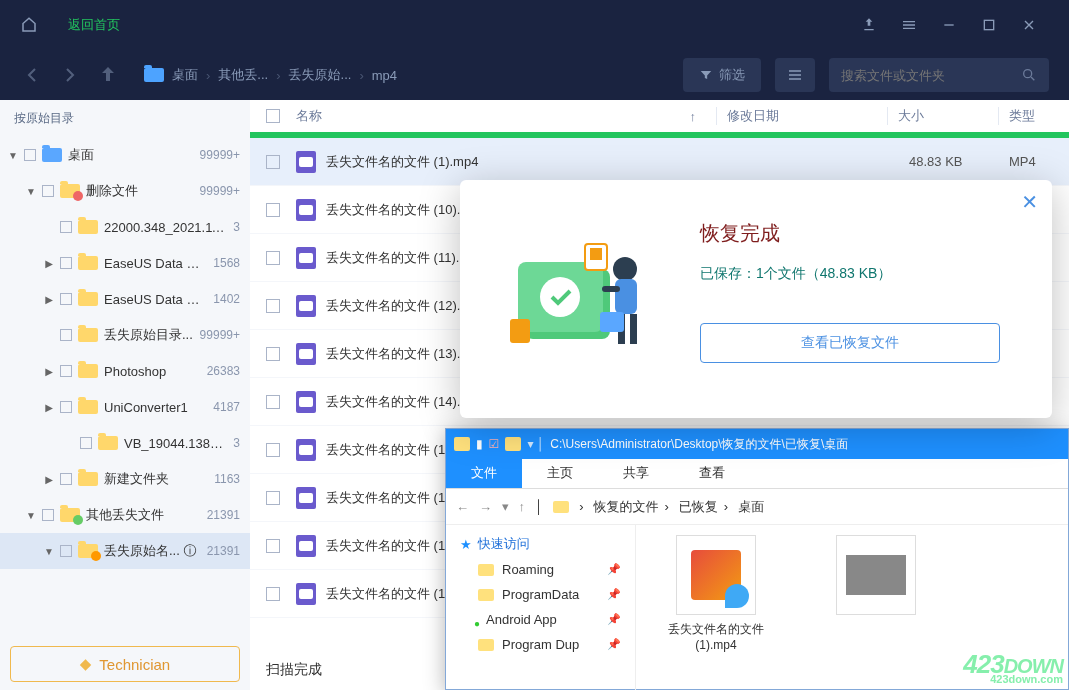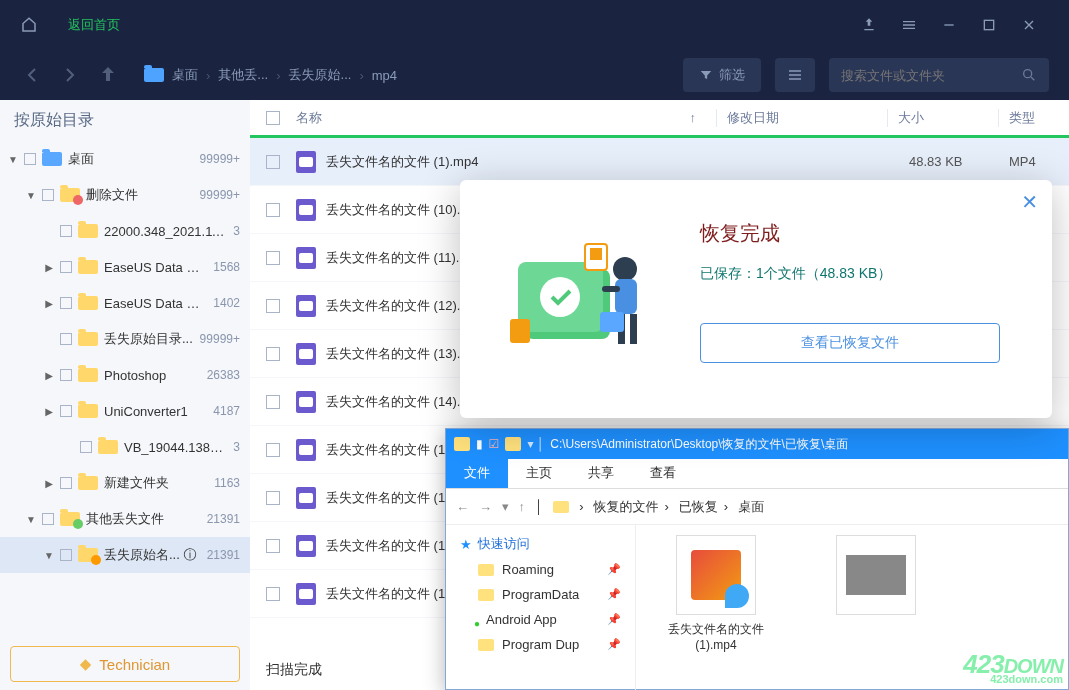--- a/index.html
+++ b/index.html
@@ -24,40 +24,40 @@
 .toolbar .filter-btn { background: #2a3656; height: 34px; padding: 0 16px; border-radius: 4px; display: flex; align-items: center; gap: 6px; font-size: 13px; cursor: pointer; }
 .toolbar .list-btn { background: #2a3656; width: 40px; height: 34px; border-radius: 4px; display: flex; align-items: center; justify-content: center; cursor: pointer; }
 .toolbar .search-box { background: #2a3656; height: 34px; width: 220px; border-radius: 4px; display: flex; align-items: center; padding: 0 12px; font-size: 13px; color: #6b7a99; }
 .toolbar .search-box input { background: transparent; border: none; outline: none; flex: 1; color: #cfd8ea; font-size: 13px; }
 
 
 .main { display: flex; height: 590px; }
 
 
 .sidebar { width: 250px; background: #f5f7fa; display: flex; flex-direction: column; }
-.sidebar-title { padding: 10px 14px; font-size: 16px; color: #5a6a85; }
+.sidebar-title { padding: 10px 14px; font-size: 12px; color: #5a6a85; }
 .tree { flex: 1; overflow: auto; font-size: 13px; }
 .tree-item { display: flex; align-items: center; height: 36px; padding-right: 10px; cursor: pointer; color: #333; }
 .tree-item .caret { width: 10px; text-align: center; color: #666; font-size: 10px; }
 .tree-item .cb { width: 12px; height: 12px; border: 1px solid #aab4c8; margin: 0 6px; }
 .tree-item .folder-icon { width: 20px; height: 14px; margin-right: 6px; position: relative; }
 .tree-item .folder-yellow { background: #ffd76b; border-radius: 2px; }
 .tree-item .folder-yellow::before { content:""; position:absolute; top:-3px; left:0; width:8px; height:3px; background:#ffd76b; border-radius:2px 2px 0 0;}
 .tree-item .folder-blue { background:#5aa7ff; border-radius:2px; }
 .tree-item .folder-blue::before { content:""; position:absolute; top:-3px; left:0; width:8px; height:3px; background:#5aa7ff; border-radius:2px 2px 0 0;}
 .tree-item .badge-icon { position:absolute; right:-3px; bottom:-3px; width:10px; height:10px; border-radius:50%; }
 .tree-item .label { flex: 1; white-space: nowrap; overflow: hidden; text-overflow: ellipsis; padding-right: 6px; }
 .tree-item .count { color: #8a96ad; font-size: 12px; }
 .tree-item.selected { background: #dde7f5; }
 .sidebar-footer { border: 1px solid #f0b94e; border-radius: 4px; margin: 8px 10px; height: 36px; display: flex; align-items: center; justify-content: center; gap: 8px; color: #e09732; font-size: 15px; font-family: serif; }
 .sidebar-footer .diamond { color: #f0b94e; }
 
 
 .file-panel { flex: 1; background: #fff; position: relative; display: flex; flex-direction: column; }
-.file-header { display: flex; align-items: center; height: 38px; border-bottom: 3px solid #22c55e; font-size: 13px; color: #6b7a99; padding-left: 16px; }
+.file-header { display: flex; align-items: center; height: 38px; border-bottom: 6px solid #22c55e; font-size: 13px; color: #6b7a99; padding-left: 16px; }
 .file-header .hcb { width: 14px; height: 14px; border: 1px solid #aab4c8; margin-right: 16px; }
 .file-header .col-name { flex: 1; display: flex; align-items: center; gap: 6px; }
 .file-header .col-date { width: 160px; }
 .file-header .col-size { width: 100px; }
 .file-header .col-type { width: 60px; }
 .file-header .sort-arrow { color: #6b7a99; }
 .file-header .divider { width:1px; height:18px; background:#e4e9f2; margin-right:10px; }
 .file-list { flex: 1; overflow: hidden; }
 .file-row { display: flex; align-items: center; height: 48px; padding-left: 16px; font-size: 13px; color: #333; border-bottom: 1px solid #f4f6fa; }
 .file-row.selected { background: #e7effb; }
@@ -76,21 +76,21 @@
 .recover-dialog .rcontent { flex: 1; padding: 40px 30px 20px 0; }
 .recover-dialog .rtitle { font-size: 20px; color: #7f1d1d; margin-bottom: 18px; }
 .recover-dialog .rtext { font-size: 14px; color: #0f766e; margin-bottom: 40px; }
 .recover-dialog .rbtn { border: 1px solid #4a90e2; color: #4a90e2; width: 300px; height: 40px; border-radius: 4px; display: flex; align-items: center; justify-content: center; font-size: 14px; cursor: pointer; }
 
 
 .explorer { position: absolute; top: 428px; left: 445px; width: 624px; height: 262px; background: #fff; box-shadow: 0 4px 20px rgba(0,0,0,0.3); z-index: 5; border: 1px solid #83a8d8; }
 .explorer .ex-title { height: 30px; background: #1e90ff; color: #fff; display: flex; align-items: center; padding: 0 8px; font-size: 12px; gap: 6px; }
 .explorer .ex-title .exicon { width: 16px; height: 14px; background: #ffe17d; border-radius: 2px; }
 .explorer .ex-tabs { height: 30px; background: #fff; display: flex; align-items: flex-end; font-size: 13px; border-bottom: 1px solid #ddd; }
-.explorer .ex-tab { padding: 6px 18px; color: #333; cursor: pointer; }
+.explorer .ex-tab { padding: 6px 25px; color: #333; cursor: pointer; }
 .explorer .ex-tab.active { background: #1e90ff; color: #fff; }
 .explorer .ex-nav { height: 36px; display: flex; align-items: center; padding: 0 10px; gap: 10px; font-size: 13px; color: #333; border-bottom: 1px solid #eee; }
 .explorer .ex-nav .navarrow { color: #888; }
 .explorer .ex-nav .path-seg { display: flex; align-items: center; gap: 6px; }
 .explorer .ex-body { display: flex; height: 166px; }
 .explorer .ex-side { width: 190px; border-right: 1px solid #eee; padding: 6px 0; font-size: 13px; }
 .explorer .ex-side .qa { padding: 4px 14px; color: #1e6fd9; display:flex; align-items:center; gap:6px;}
 .explorer .ex-side .qitem { padding: 5px 14px 5px 32px; display: flex; align-items: center; justify-content: space-between; color:#333;}
 .explorer .ex-side .qitem .qicon { width: 16px; height: 12px; background: #ffe17d; border-radius: 2px; margin-right: 8px; }
 .explorer .ex-side .qitem .qleft { display:flex; align-items:center; }

